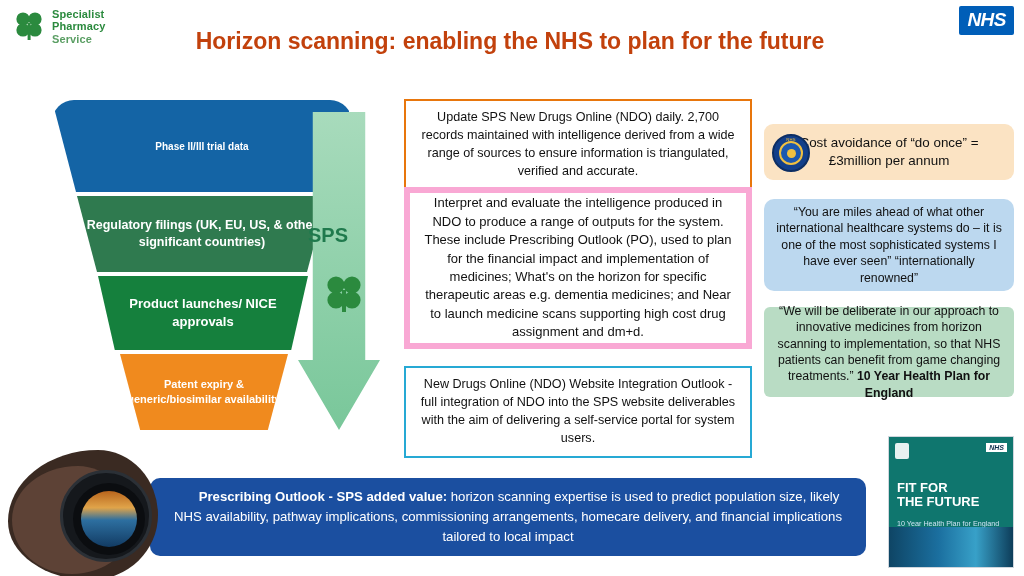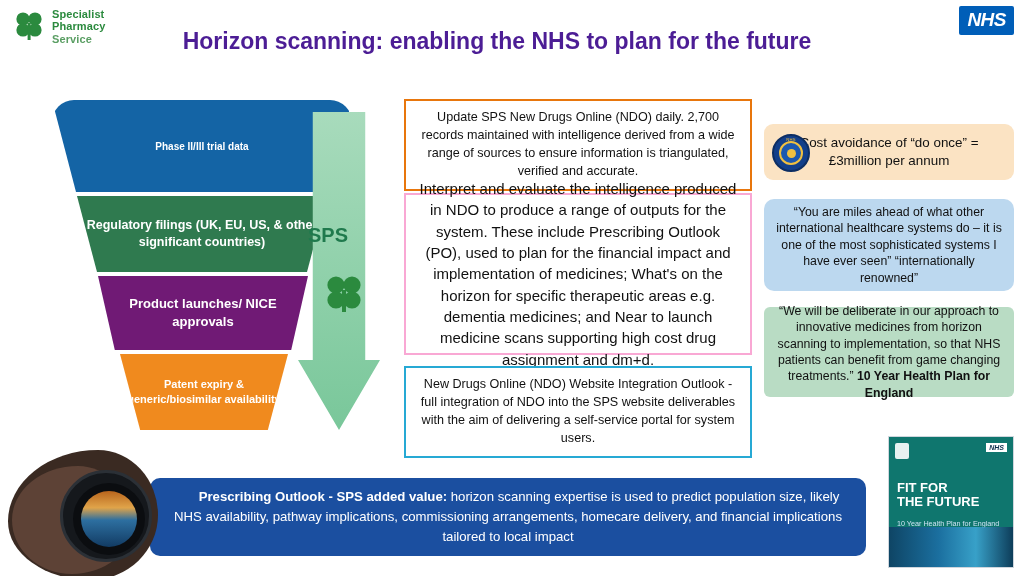--- a/index.html
+++ b/index.html
@@ -37,23 +37,23 @@
     background: #005EB8; color: #ffffff;
     font-family: "Liberation Sans", sans-serif;
     font-weight: bold; font-style: italic;
     font-size: 19px; letter-spacing: -0.5px;
     padding: 3px 8px 4px 8px;
     border-radius: 2px;
   }
 
   
   .title {
-    position: absolute; left: 102px; top: 28px; width: 790px;
+    position: absolute; left: 115px; top: 28px; width: 790px;
     text-align: center;
-    color: #4c1d95;
+    color: #c2410c;
     font-size: 23px; font-weight: bold;
   }
 
   
   .funnel { position: absolute; left: 44px; top: 100px; width: 330px; height: 360px; }
   .funnel-band {
     position: absolute;
     display: flex; align-items: center; justify-content: center;
     text-align: center; color: #ffffff; font-weight: bold;
   }
@@ -65,21 +65,21 @@
     font-size: 10px;
   }
   .band2 {
     left: 33px; top: 96px; width: 250px; height: 76px;
     background: #2f7a4f;
     clip-path: polygon(0% 0%, 100% 0%, 92% 100%, 8% 100%);
     font-size: 12.5px; line-height: 1.35;
   }
   .band3 {
     left: 54px; top: 176px; width: 210px; height: 74px;
-    background: #701a75;
+    background: #15803d;
     clip-path: polygon(0% 0%, 100% 0%, 92% 100%, 8% 100%);
     font-size: 13px; line-height: 1.35;
   }
   .band4 {
     left: 76px; top: 254px; width: 168px; height: 76px;
     background: #f08a1e;
     clip-path: polygon(0% 0%, 100% 0%, 88% 100%, 12% 100%);
     font-size: 11px; line-height: 1.35;
   }
 
@@ -104,21 +104,21 @@
     position: absolute;
     background: #ffffff;
     text-align: center;
     font-size: 12.6px;
     line-height: 1.42;
     color: #111;
     padding: 24px 10px;
     display: flex; align-items: center; justify-content: center;
   }
   .tbox1 { left: 404px; top: 99px; width: 348px; height: 92px; border: 2.5px solid #e8760c; }
-  .tbox2 { left: 404px; top: 193px; width: 348px; height: 162px; border: 2px solid #f9a8d4; font-size: 15px; }
+  .tbox2 { left: 404px; top: 187px; width: 348px; height: 162px; border: 6px solid #f9a8d4; font-size: 13px; }
   .tbox3 { left: 404px; top: 366px; width: 348px; height: 92px; border: 2px solid #26a9d4; }
 
   
   .quote-box {
     position: absolute;
     text-align: center;
     font-size: 12.3px;
     line-height: 1.33;
     color: #111;
     padding: 8px 12px;

